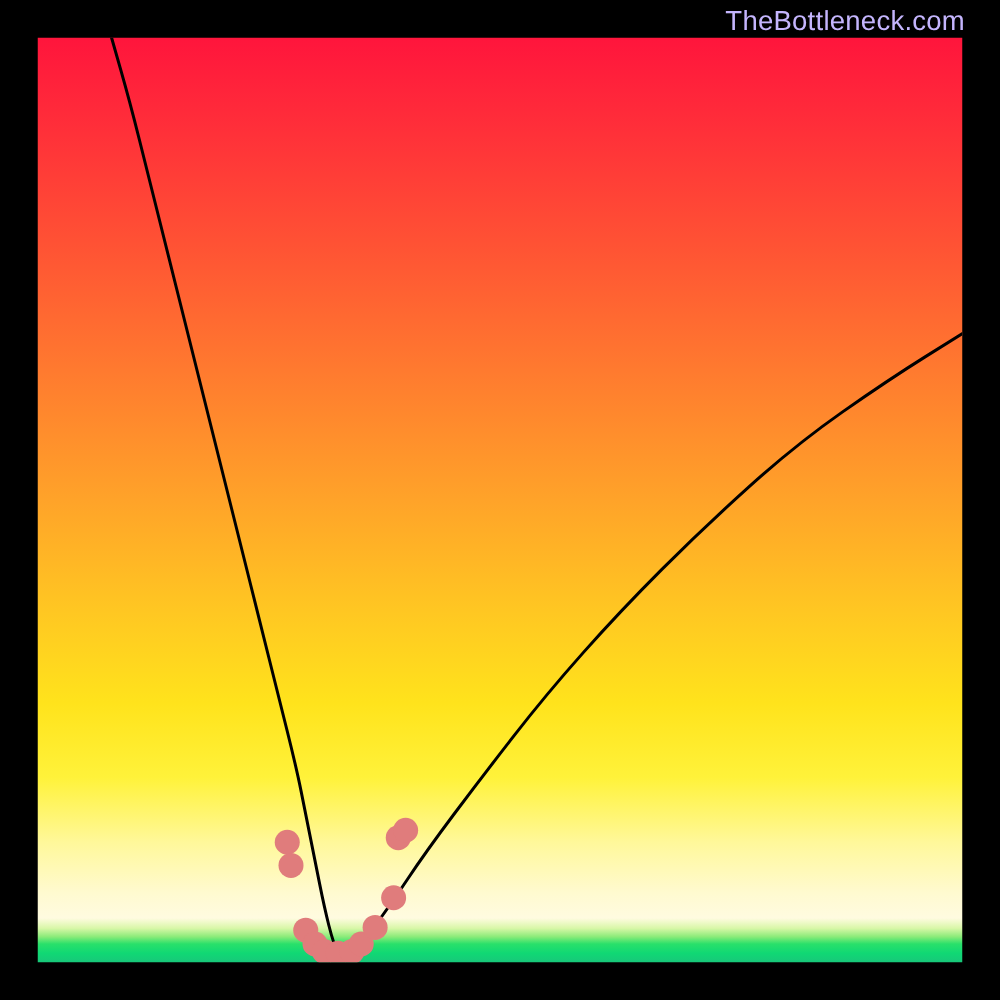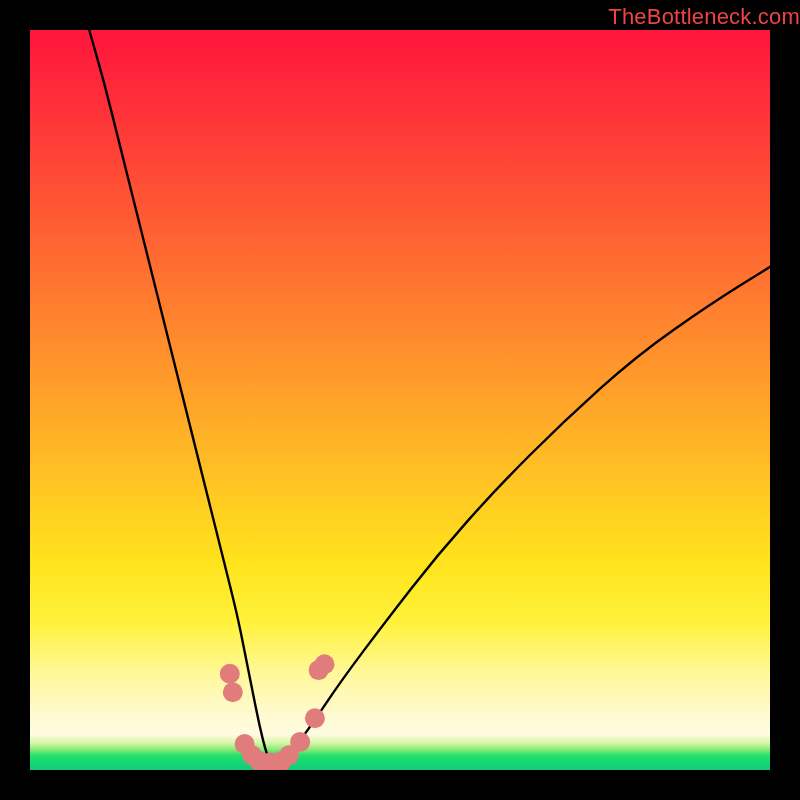--- a/index.html
+++ b/index.html
@@ -13,22 +13,22 @@
   }
   .frame {
     position: relative;
     width: 800px;
     height: 800px;
     background: #000;
   }
   .watermark {
     position: absolute;
     top: 4px;
-    right: 0;
-    color: #ef4444;
+    right: 28px;
+    color: #c4b5fd;
     font-size: 22px;
     font-weight: 500;
     letter-spacing: 0.2px;
     z-index: 30;
   }
   .plot-area {
     position: absolute;
     left: 30px;
     top: 30px;
     width: 740px;

